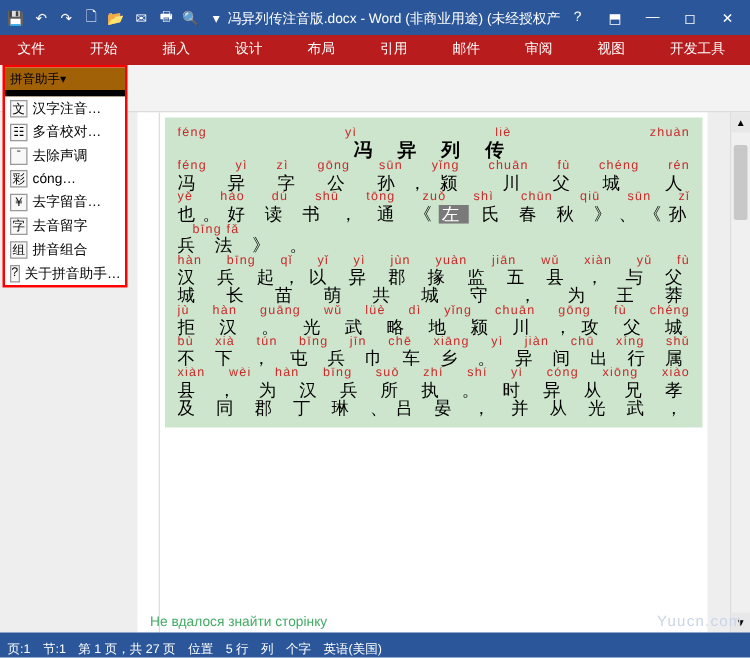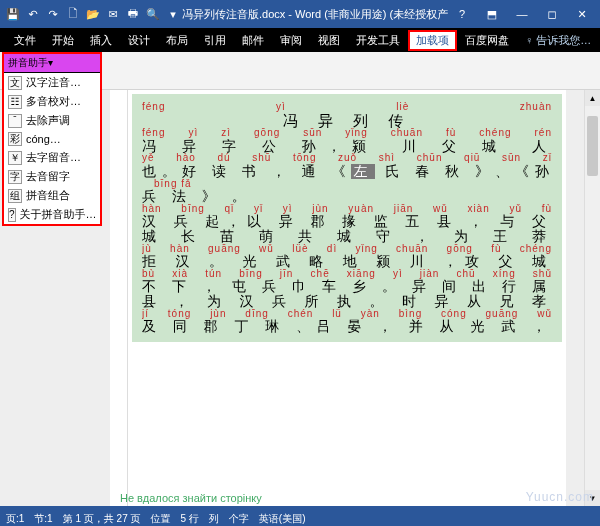--- a/index.html
+++ b/index.html
@@ -3,40 +3,40 @@
 <meta charset="utf-8">
 <style>
 *{box-sizing:border-box;margin:0;padding:0;font-family:"Microsoft YaHei",SimSun,sans-serif}
 body{width:600px;height:526px;overflow:hidden;background:#fff}
 .titlebar{background:#2b579a;color:#fff;height:28px;display:flex;align-items:center;padding:0 4px;font-size:11px}
 .qat{display:flex;gap:2px;align-items:center}
 .qat-btn{width:18px;height:18px;display:flex;align-items:center;justify-content:center;color:#fff;font-size:11px}
 .title-text{flex:1;text-align:center;font-size:11px;overflow:hidden;white-space:nowrap}
 .winctrl{display:flex;gap:2px}
 .winctrl div{width:28px;height:20px;display:flex;align-items:center;justify-content:center;font-size:11px}
-.ribbon-tabs{background:#000000;height:24px;display:flex;align-items:center;padding:0 6px;color:#fff;font-size:11px;gap:0}
+.ribbon-tabs{background:#b91c1c;height:24px;display:flex;align-items:flex-start;padding:0 6px;color:#fff;font-size:11px;gap:20px}
 .rtab{padding:3px 8px;cursor:pointer;white-space:nowrap}
 .rtab.active{background:#fff;color:#2b579a;border:2px solid red;padding:1px 6px}
 .rtab.tell{color:#b8d0e8}
 .r-right{margin-left:auto;display:flex;gap:6px;align-items:center}
 .ribbon-area{background:#f3f3f3;height:38px;border-bottom:1px solid #d4d4d4;position:relative}
 .dd-panel{position:absolute;left:2px;top:0;width:100px;background:#fff;border:2px solid red;font-size:11px;z-index:5}
-.dd-head{background:#d946ef;padding:2px 4px;font-size:10px;border-bottom:1px solid #000000;display:flex;align-items:center;justify-content:space-between}
+.dd-head{background:#a16207;padding:2px 4px;font-size:10px;border-bottom:5px solid #000000;display:flex;align-items:center;justify-content:space-between}
 .dd-item{display:flex;align-items:center;gap:4px;padding:2px 4px;white-space:nowrap}
 .dd-ico{width:14px;height:14px;display:inline-flex;align-items:center;justify-content:center;font-size:10px;border:1px solid #999;background:#f8f8f8}
 .workspace{position:absolute;left:0;right:0;top:90px;bottom:20px;display:flex;background:#eee}
 .v-ruler{position:absolute;left:110px;top:0;bottom:0;width:18px;background:#fff;border-right:1px solid #ddd}
 .page-wrap{flex:1;margin-left:128px;margin-right:18px;overflow:hidden;background:#fff;position:relative;padding:4px}
 .sheet{background:#cde5cd;padding:8px 10px;font-family:SimSun,serif;line-height:1.05;font-size:12px}
 .py{color:#c82a2a;font-size:10px;text-align:center;letter-spacing:1px;white-space:nowrap;overflow:hidden}
 .cn{color:#000;font-size:14px;text-align:center;letter-spacing:6px;white-space:nowrap;overflow:hidden;font-weight:500}
 .py.j{text-align:justify;text-align-last:justify}
 .cn.j{text-align:justify;text-align-last:justify}
 .hl{background:#7a7a7a;color:#fff;padding:0 2px}
-.bold-title{font-weight:400;font-size:15px;letter-spacing:8px}
+.bold-title{font-weight:700;font-size:15px;letter-spacing:8px}
 .scrollbar{width:16px;background:#f0f0f0;border-left:1px solid #ddd;display:flex;flex-direction:column}
 .sb-btn{height:16px;background:#e8e8e8;display:flex;align-items:center;justify-content:center;font-size:8px}
 .sb-track{flex:1;position:relative}
 .sb-thumb{position:absolute;left:2px;right:2px;top:10px;height:60px;background:#c8c8c8;border-radius:2px}
 .statusbar{position:absolute;left:0;right:0;bottom:0;height:20px;background:#2b579a;color:#fff;font-size:10px;display:flex;align-items:flex-end;padding:0 6px;gap:10px}
 .sb-right{margin-left:auto;display:flex;gap:6px;align-items:center}
 .watermark{position:absolute;right:6px;bottom:22px;color:#c9d4e8;font-size:12px;letter-spacing:1px;z-index:10}
 .fallback{position:absolute;left:120px;bottom:22px;color:#4a6;font-size:11px;z-index:9}
 </style>
 </head>
@@ -135,22 +135,22 @@
         <div class="cn j">也。好 读 书 ， 通 《<span class="hl">左</span> 氏 春 秋 》、《孙 子</div>
         <div class="py" style="text-align: left; margin-left: 12px;">bīng fǎ</div>
         <div class="cn" style="text-align: left;">兵 法 》 。</div>
         <div class="py j">hàn bīng qǐ   yǐ yì jùn yuàn jiān wǔ xiàn   yǔ fù</div>
         <div class="cn j">汉 兵 起，以 异 郡 掾 监 五 县 ， 与 父</div>
         <div class="cn j">城 长 苗 萌 共 城 守 ， 为 王 莽</div>
         <div class="py j">jù hàn   guāng wǔ lüè dì yǐng chuān   gōng fù chéng</div>
         <div class="cn j">拒 汉 。 光 武 略 地 颍 川 ，攻 父 城</div>
         <div class="py j">bù xià   tún bīng jīn chē xiāng   yì jiàn chū xíng shǔ</div>
         <div class="cn j">不 下 ， 屯 兵 巾 车 乡 。 异 间 出 行 属</div>
+        <div class="py j">xiàn  wèi hàn bīng suǒ zhí   shí yì cóng xiōng xiào</div>
         <div class="cn j">县 ， 为 汉 兵 所 执 。 时 异 从 兄 孝</div>
-        <div class="py j">jí tóng jùn dīng chén  lǚ yàn   bìng cóng guāng wǔ</div>
         <div class="cn j">及 同 郡 丁 琳 、吕 晏 ， 并 从 光 武 ，</div>
       </div>
   </div>
   <div class="scrollbar">
     <div class="sb-btn">▲</div>
     <div class="sb-track">
       <div class="sb-thumb"></div>
     </div>
     <div class="sb-btn">▼</div>
   </div>

